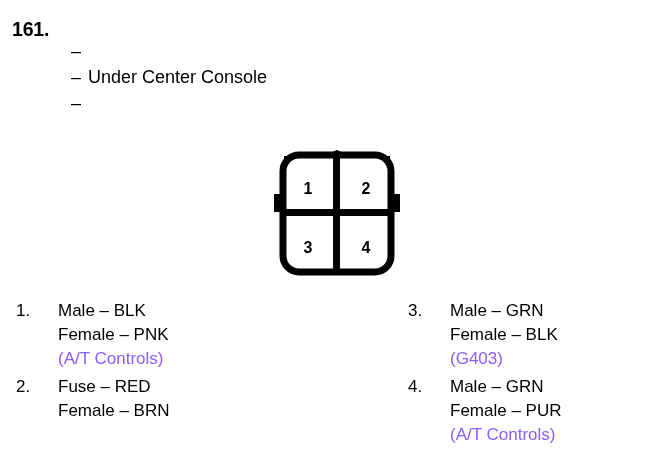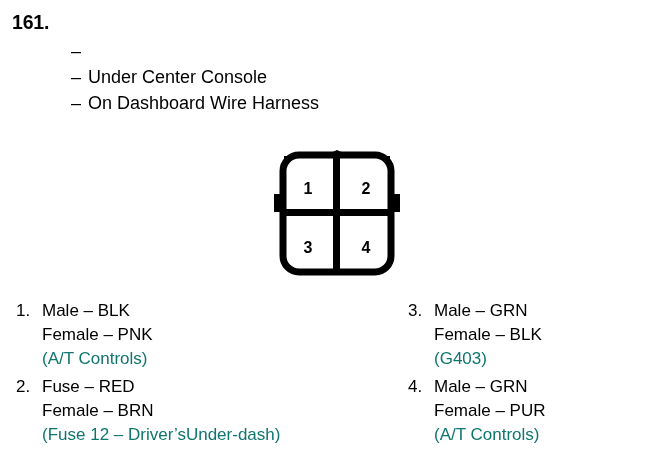--- a/index.html
+++ b/index.html
@@ -14,21 +14,21 @@
     font-family: "Liberation Sans", sans-serif;
     color: #000000;
     overflow: hidden;
     -webkit-font-smoothing: antialiased;
   }
 
   
   .header {
     position: absolute;
     left: 12px;
-    top: 11px;
+    top: 18px;
     width: 634px;
     display: flex;
     align-items: baseline;
     font-weight: bold;
     font-size: 19.5px;
     letter-spacing: -0.2px;
     white-space: nowrap;
   }
   .header-num {
     margin-right: 11px;
@@ -88,43 +88,43 @@
     font-size: 17px;
     line-height: 24px;
   }
   .pin-lines {
     flex: 1 1 auto;
   }
   .pin-line {
     font-size: 17px;
     line-height: 24px;
     white-space: nowrap;
+    margin-left: 16px;
   }
   .pin-line.ref {
-    color: #0f766e;
+    color: #8b5cf6;
   }
 </style>
 </head>
 <body>
 
 <div class="header">
   <span class="header-num">161.</span>
 </div>
 
 <div class="sub-list">
   <div class="sub-item">
     <span class="sub-dash">–</span>
   </div>
   <div class="sub-item">
     <span class="sub-dash">–</span>
     <span>Under Center Console</span>
   </div>
   <div class="sub-item">
     <span class="sub-dash">–</span>
-    <span>On Dashboard Wire Harness</span>
   </div>
 </div>
 
 <div class="connector-wrap">
   <svg class="connector-svg" width="150" height="130" viewBox="0 0 150 130">
 
     <path d="M22 8 h8 v22 h-8 z" fill="#000"></path>
     <path d="M33 8 h8 v22 h-8 z" fill="#000"></path>
 
     <path d="M109 8 h8 v22 h-8 z" fill="#000"></path>
@@ -158,21 +158,20 @@
       <div class="pin-line">Female – PNK</div>
       <div class="pin-line ref">(A/T Controls)</div>
     </div>
   </div>
 
   <div class="pin-entry">
     <div class="pin-marker">2.</div>
     <div class="pin-lines">
       <div class="pin-line">Fuse – RED</div>
       <div class="pin-line">Female – BRN</div>
-      <div class="pin-line ref">(Fuse 12 – Driver’sUnder-dash)</div>
     </div>
   </div>
 
 </div>
 
 <div class="pin-col right">
 
   <div class="pin-entry">
     <div class="pin-marker">3.</div>
     <div class="pin-lines">

